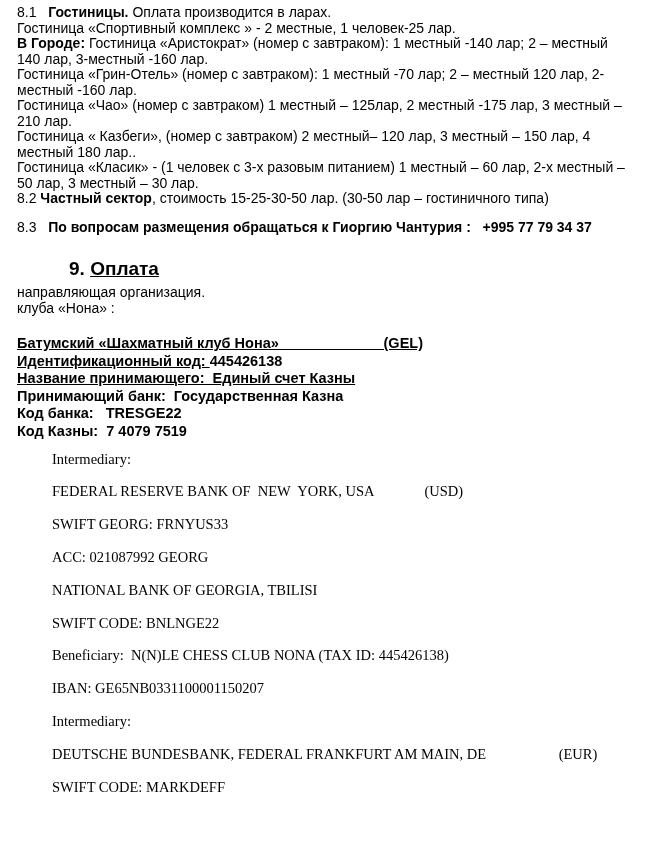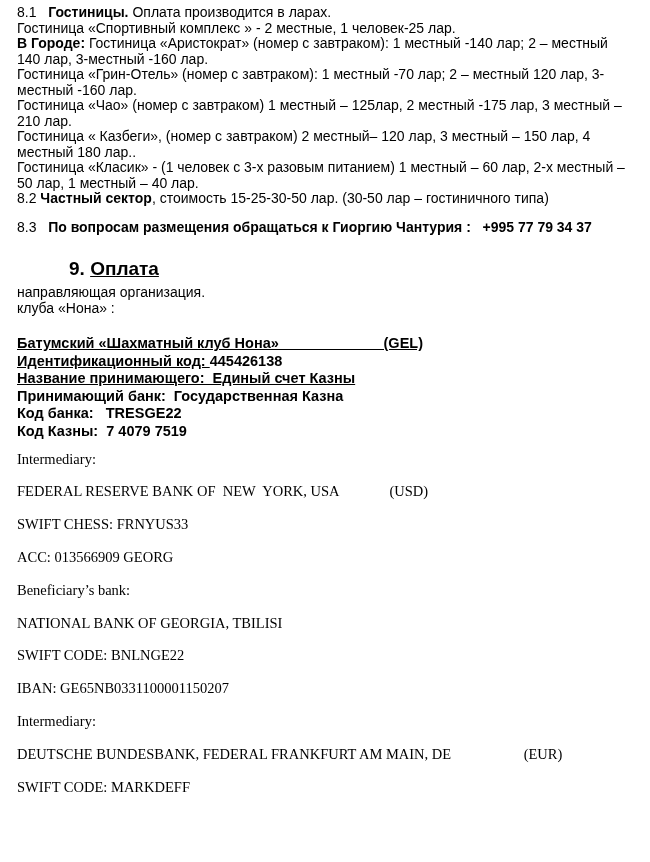--- a/index.html
+++ b/index.html
@@ -24,47 +24,48 @@
   .group.sans .line {
     font: 14px/15.5px "Liberation Sans", sans-serif;
   }
   .group.bank .line {
     font: 14.5px/17.6px "Liberation Sans", sans-serif;
     font-weight: bold;
   }
   .group.serif .line {
     font: 14.5px/19px "Liberation Serif", serif;
     margin-bottom: 13.8px;
+    margin-left: 35px;
   }
   .heading {
     font: bold 19px/23px "Liberation Sans", sans-serif;
     margin: 22px 0 5px 52px;
     white-space: pre;
   }
   .b { font-weight: bold; }
   .u { text-decoration: underline; margin-top: 22px; }
   .spacer { width: 100%; }
 </style>
 </head>
 <body>
 
 <div id="doc-body">
     <div class="group sans">
       <div class="line"><span>8.1   </span><span class="b">Гостиницы.</span><span> Оплата производится в ларах.</span></div>
       <div class="line"><span>Гостиница «Спортивный комплекс » - 2 местные, 1 человек-25 лар.</span></div>
       <div class="line"><span class="b">В Городе:</span><span> Гостиница «Аристократ» (номер с завтраком): 1 местный -140 лар; 2 – местный</span></div>
       <div class="line"><span>140 лар, 3-местный -160 лар.</span></div>
-      <div class="line"><span>Гостиница «Грин-Отель» (номер с завтраком): 1 местный -70 лар; 2 – местный 120 лар, 3-</span></div>
+      <div class="line"><span>Гостиница «Грин-Отель» (номер с завтраком): 1 местный -70 лар; 2 – местный 120 лар, 2-</span></div>
       <div class="line"><span>местный -160 лар.</span></div>
       <div class="line"><span>Гостиница «Чао» (номер с завтраком) 1 местный – 125лар, 2 местный -175 лар, 3 местный –</span></div>
       <div class="line"><span>210 лар.</span></div>
       <div class="line"><span>Гостиница « Казбеги», (номер с завтраком) 2 местный– 120 лар, 3 местный – 150 лар, 4</span></div>
       <div class="line"><span>местный 180 лар..</span></div>
       <div class="line"><span>Гостиница «Класик» - (1 человек с 3-х разовым питанием) 1 местный – 60 лар, 2-х местный –</span></div>
-      <div class="line"><span>50 лар, 1 местный – 40 лар.</span></div>
+      <div class="line"><span>50 лар, 3 местный – 30 лар.</span></div>
       <div class="line"><span>8.2 </span><span class="b">Частный сектор</span><span>, стоимость 15-25-30-50 лар. (30-50 лар – гостиничного типа)</span></div>
     </div>
     <div class="spacer" style="height: 13px;"></div>
     <div class="group sans">
       <div class="line"><span>8.3   </span><span class="b">По вопросам размещения обращаться к Гиоргию Чантурия :   +995 77 79 34 37</span></div>
     </div>
     <div class="heading"><span class="b">9. </span><span class="b u">Оплата</span></div>
     <div class="group sans">
       <div class="line"><span>направляющая организация.</span></div>
       <div class="line"><span>клуба «Нона» :</span></div>
@@ -75,23 +76,23 @@
       <div class="line"><span class="b u">Идентификационный код: </span><span class="b">445426138</span></div>
       <div class="line"><span class="b u">Название принимающего:  Единый счет Казны</span></div>
       <div class="line"><span class="b">Принимающий банк:  Государственная Казна</span></div>
       <div class="line"><span class="b">Код банка:   TRESGE22</span></div>
       <div class="line"><span class="b">Код Казны:  7 4079 7519</span></div>
     </div>
     <div class="spacer" style="height: 9px;"></div>
     <div class="group serif">
       <div class="line"><span>Intermediary:</span></div>
       <div class="line"><span>FEDERAL RESERVE BANK OF  NEW  YORK, USA              (USD)</span></div>
-      <div class="line"><span>SWIFT CHESS: FRNYUS33</span></div>
-      <div class="line"><span>ACC: 013566909 GEORG</span></div>
-      <div class="line"><span>Beneficiary’s bank:</span></div>
+      <div class="line"><span>SWIFT GEORG: FRNYUS33</span></div>
+      <div class="line"><span>ACC: 021087992 GEORG</span></div>
       <div class="line"><span>NATIONAL BANK OF GEORGIA, TBILISI</span></div>
       <div class="line"><span>SWIFT CODE: BNLNGE22</span></div>
+      <div class="line"><span>Beneficiary:  N(N)LE CHESS CLUB NONA (TAX ID: 445426138)</span></div>
       <div class="line"><span>IBAN: GE65NB0331100001150207</span></div>
       <div class="line"><span>Intermediary:</span></div>
       <div class="line"><span>DEUTSCHE BUNDESBANK, FEDERAL FRANKFURT AM MAIN, DE                    (EUR)</span></div>
       <div class="line"><span>SWIFT CODE: MARKDEFF</span></div>
     </div>
   </div>
 
 </body></html>

